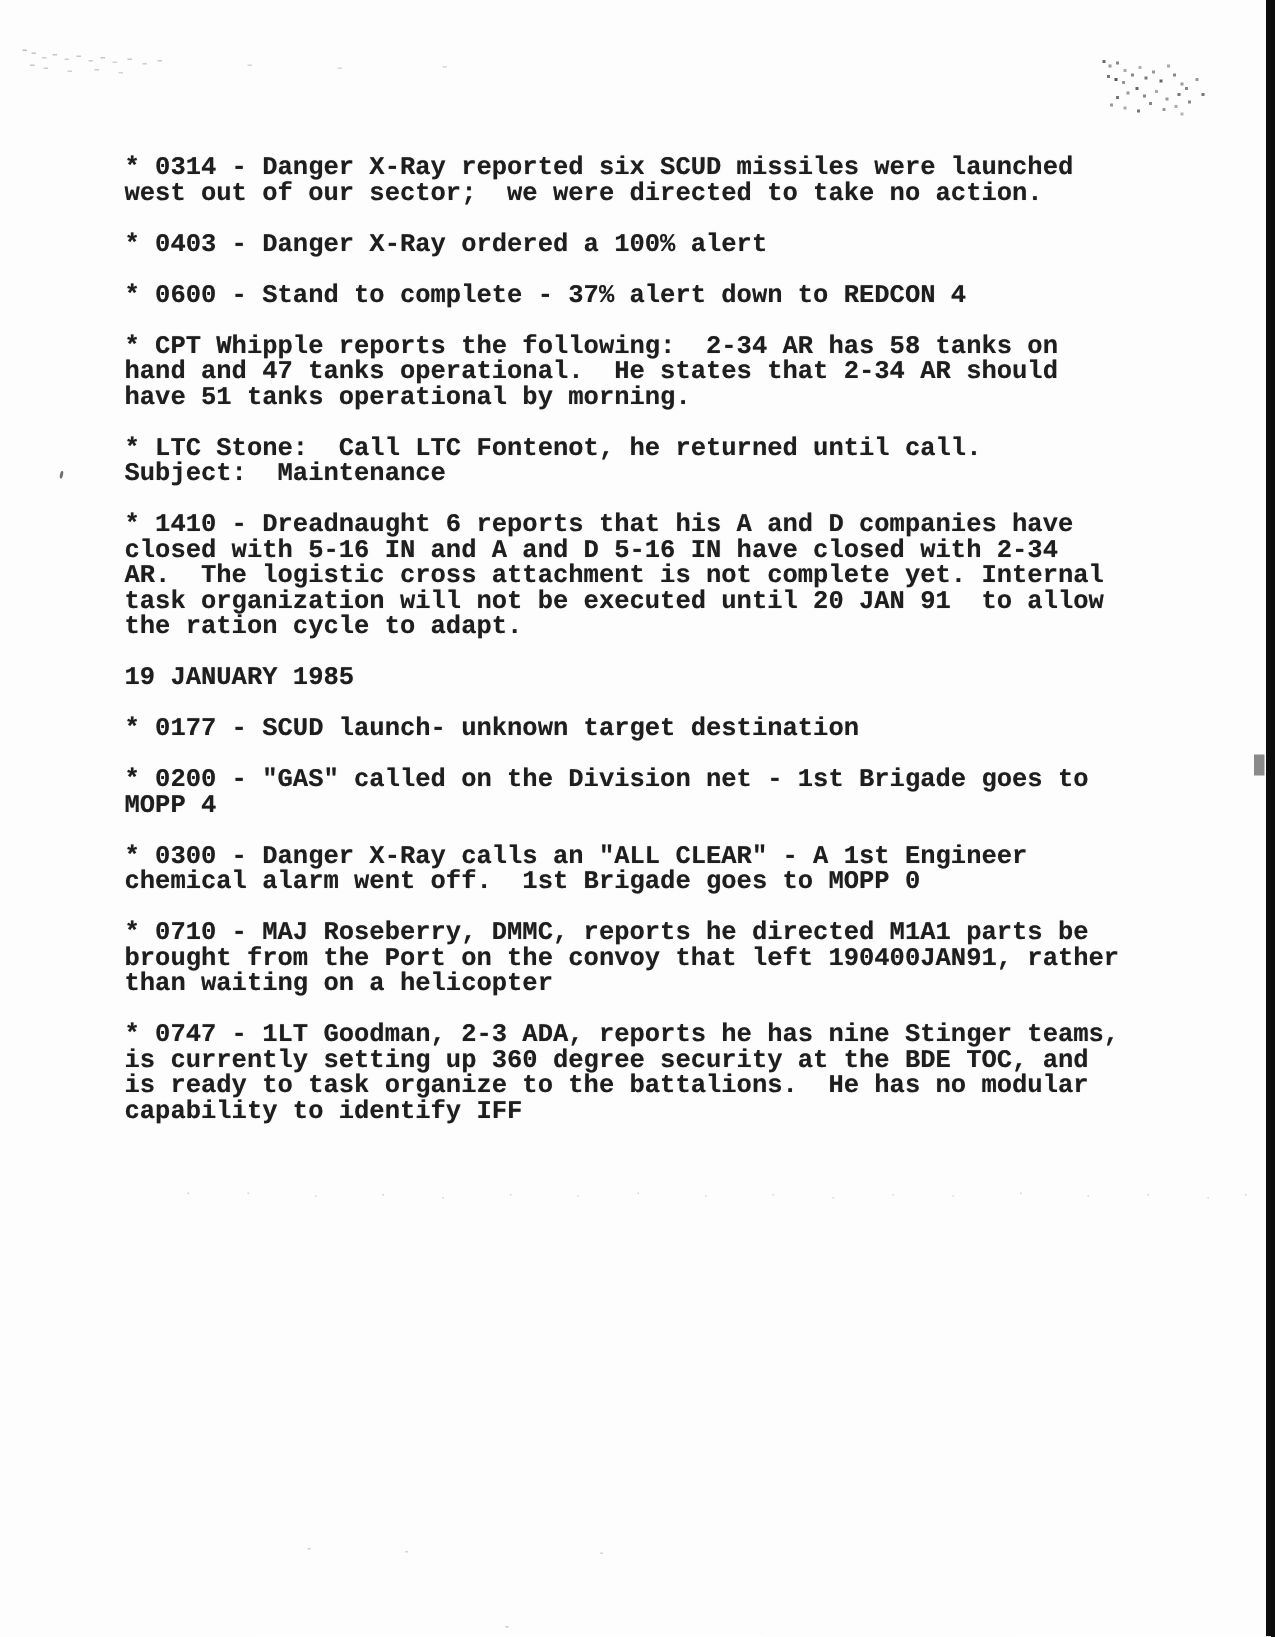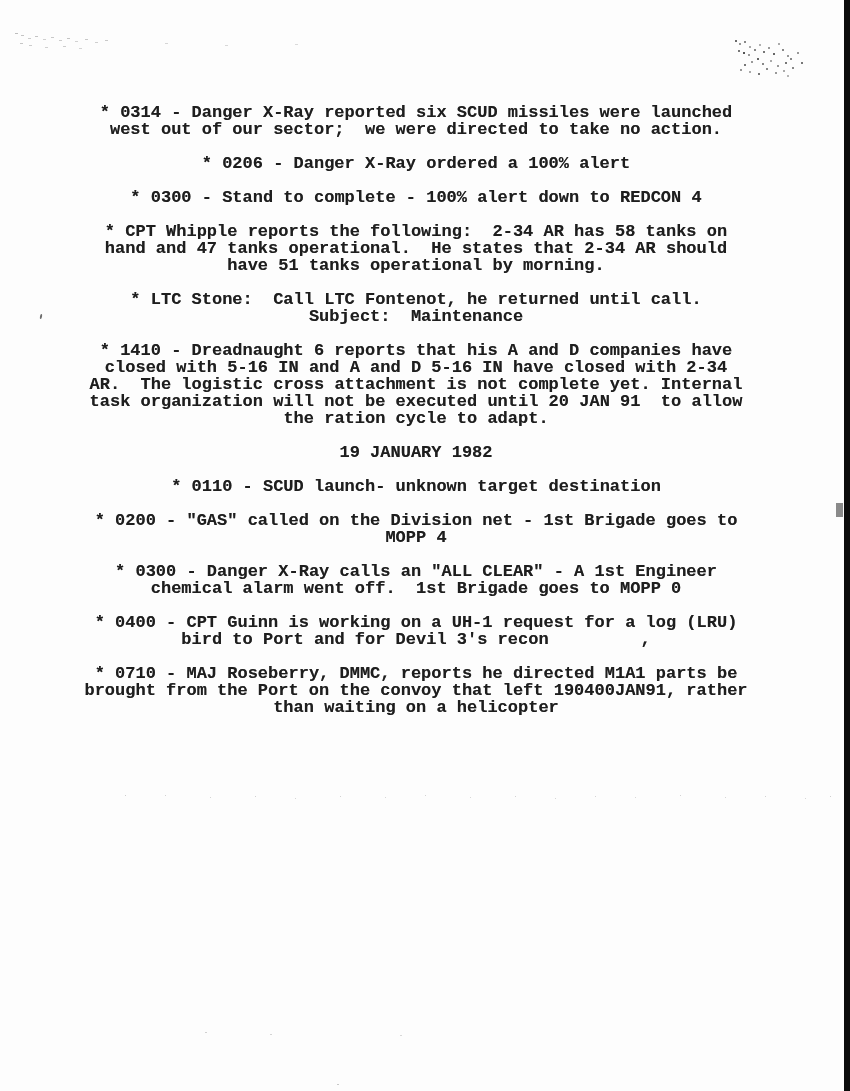--- a/index.html
+++ b/index.html
@@ -10,29 +10,28 @@
   .page {
     position: relative;
     width: 850px;
     height: 1091px;
     background: #fdfdfd;
     overflow: hidden;
     font-family: "Liberation Mono", "DejaVu Sans Mono", monospace;
   }
   .text-block {
     position: absolute;
-    left: 71px;
+    left: 83px;
     top: 104px;
     width: 690px;
     color: #1e1e1e;
     font-size: 17px;
     line-height: 17px;
     font-weight: bold;
     text-shadow: 0 0 0.5px rgba(25,25,25,0.55);
-    text-align: center;
   }
   .para {
     margin: 0 0 17px 0;
     white-space: pre-wrap;
   }
   
   .edge-strip {
     position: absolute;
     top: 0;
     right: 0;
@@ -121,41 +120,43 @@
 
   <div class="noise-tl"></div>
   <div class="noise-tr"></div>
   <div class="speck-comma"></div>
   <div class="noise-row"></div>
   <div class="noise-bottom"></div>
 
   <div class="text-block">
     <p class="para">* 0314 - Danger X-Ray reported six SCUD missiles were launched
 west out of our sector;  we were directed to take no action.</p>
-    <p class="para">* 0206 - Danger X-Ray ordered a 100% alert</p>
-    <p class="para">* 0300 - Stand to complete - 100% alert down to REDCON 4</p>
+    <p class="para">* 0403 - Danger X-Ray ordered a 100% alert</p>
+    <p class="para">* 0600 - Stand to complete - 37% alert down to REDCON 4</p>
     <p class="para">* CPT Whipple reports the following:  2-34 AR has 58 tanks on
 hand and 47 tanks operational.  He states that 2-34 AR should
 have 51 tanks operational by morning.</p>
     <p class="para">* LTC Stone:  Call LTC Fontenot, he returned until call.
 Subject:  Maintenance</p>
     <p class="para">* 1410 - Dreadnaught 6 reports that his A and D companies have
 closed with 5-16 IN and A and D 5-16 IN have closed with 2-34
 AR.  The logistic cross attachment is not complete yet. Internal
 task organization will not be executed until 20 JAN 91  to allow
 the ration cycle to adapt.</p>
-    <p class="para">19 JANUARY 1982</p>
-    <p class="para">* 0110 - SCUD launch- unknown target destination</p>
+    <p class="para">19 JANUARY 1985</p>
+    <p class="para">* 0177 - SCUD launch- unknown target destination</p>
     <p class="para">* 0200 - "GAS" called on the Division net - 1st Brigade goes to
 MOPP 4</p>
     <p class="para">* 0300 - Danger X-Ray calls an "ALL CLEAR" - A 1st Engineer
 chemical alarm went off.  1st Brigade goes to MOPP 0</p>
-    <p class="para">* 0400 - CPT Guinn is working on a UH-1 request for a log (LRU)
-bird to Port and for Devil 3's recon         ,</p>
     <p class="para">* 0710 - MAJ Roseberry, DMMC, reports he directed M1A1 parts be
 brought from the Port on the convoy that left 190400JAN91, rather
 than waiting on a helicopter</p>
+    <p class="para">* 0747 - 1LT Goodman, 2-3 ADA, reports he has nine Stinger teams,
+is currently setting up 360 degree security at the BDE TOC, and
+is ready to task organize to the battalions.  He has no modular
+capability to identify IFF</p>
   </div>
 
   <div class="strip-notch"></div>
   <div class="edge-strip"></div>
 
 </div>
 
 </body></html>

